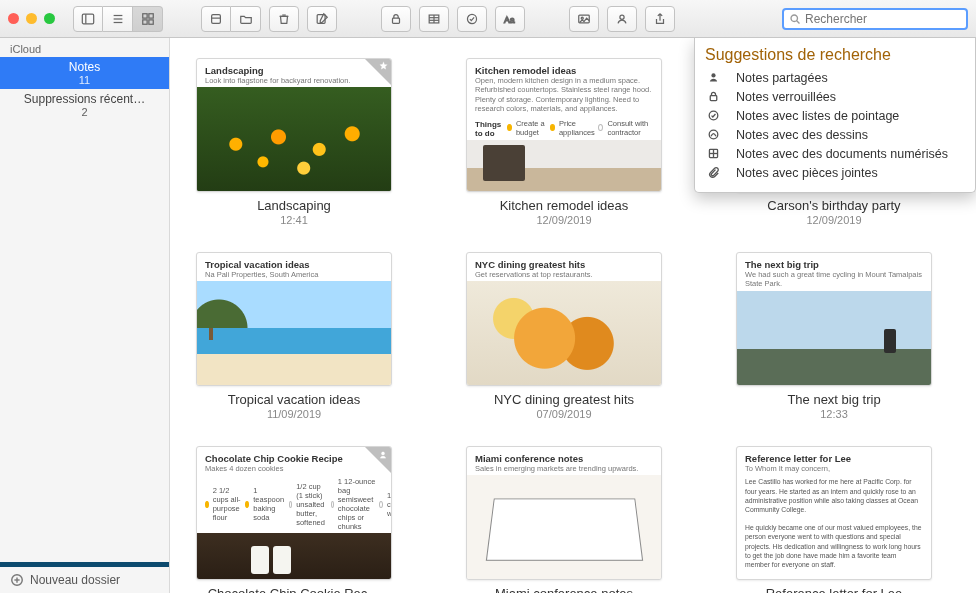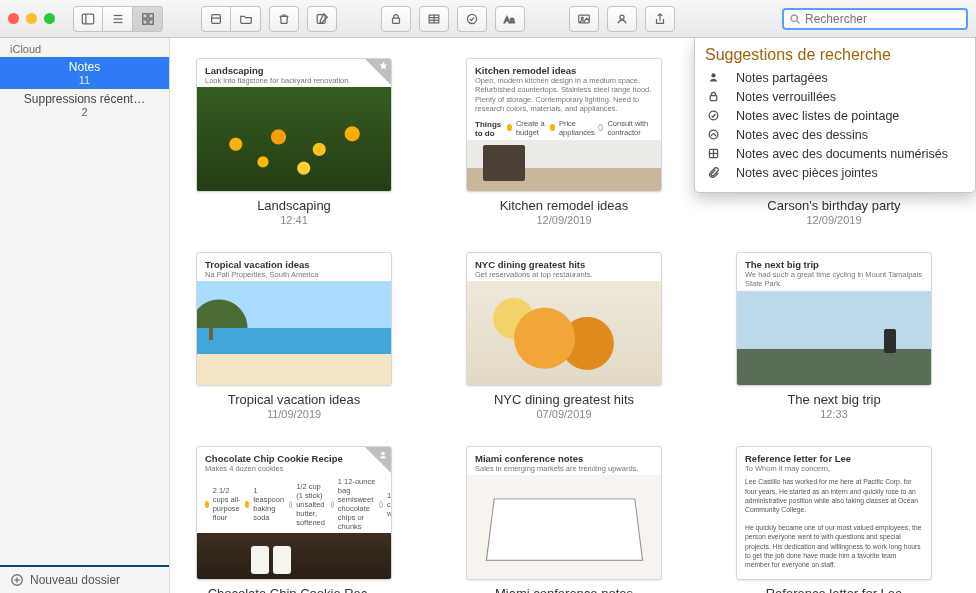--- a/index.html
+++ b/index.html
@@ -43,21 +43,21 @@
 .body { display:flex; height:calc(100% - 38px); }
 .sidebar {
   width:170px; background:#f5f5f5; border-right:1px solid #d9d9d9;
   display:flex; flex-direction:column; font-size:12px; color:#444;
 }
 .sb-header{ padding:5px 10px 2px; color:#6b6b6b; font-size:11px; }
 .sb-item{ display:flex; align-items:center; justify-content:space-between; padding:3px 10px; cursor:default;flex-direction:column;}
 .sb-item.selected{ background:#2f7bf6; color:#fff; }
 .sb-item .count{ font-size:11px; opacity:.85; }
 .sb-footer{
-  margin-top:auto; border-top:2px solid #0c4a6e; padding:6px 10px;
+  margin-top:auto; border-top:5px solid #0c4a6e; padding:6px 10px;
   display:flex; align-items:center; gap:6px; color:#555; font-size:12px;
 }
 .sb-footer svg{width:14px;height:14px;stroke:#777;fill:none;stroke-width:1.6;}
 
 .content{ flex:1; overflow:hidden; background:#fff; position:relative; }
 .grid{
   padding:20px 26px; display:grid;
   grid-template-columns: repeat(3, 1fr);
   column-gap:56px; row-gap:26px;
 }

